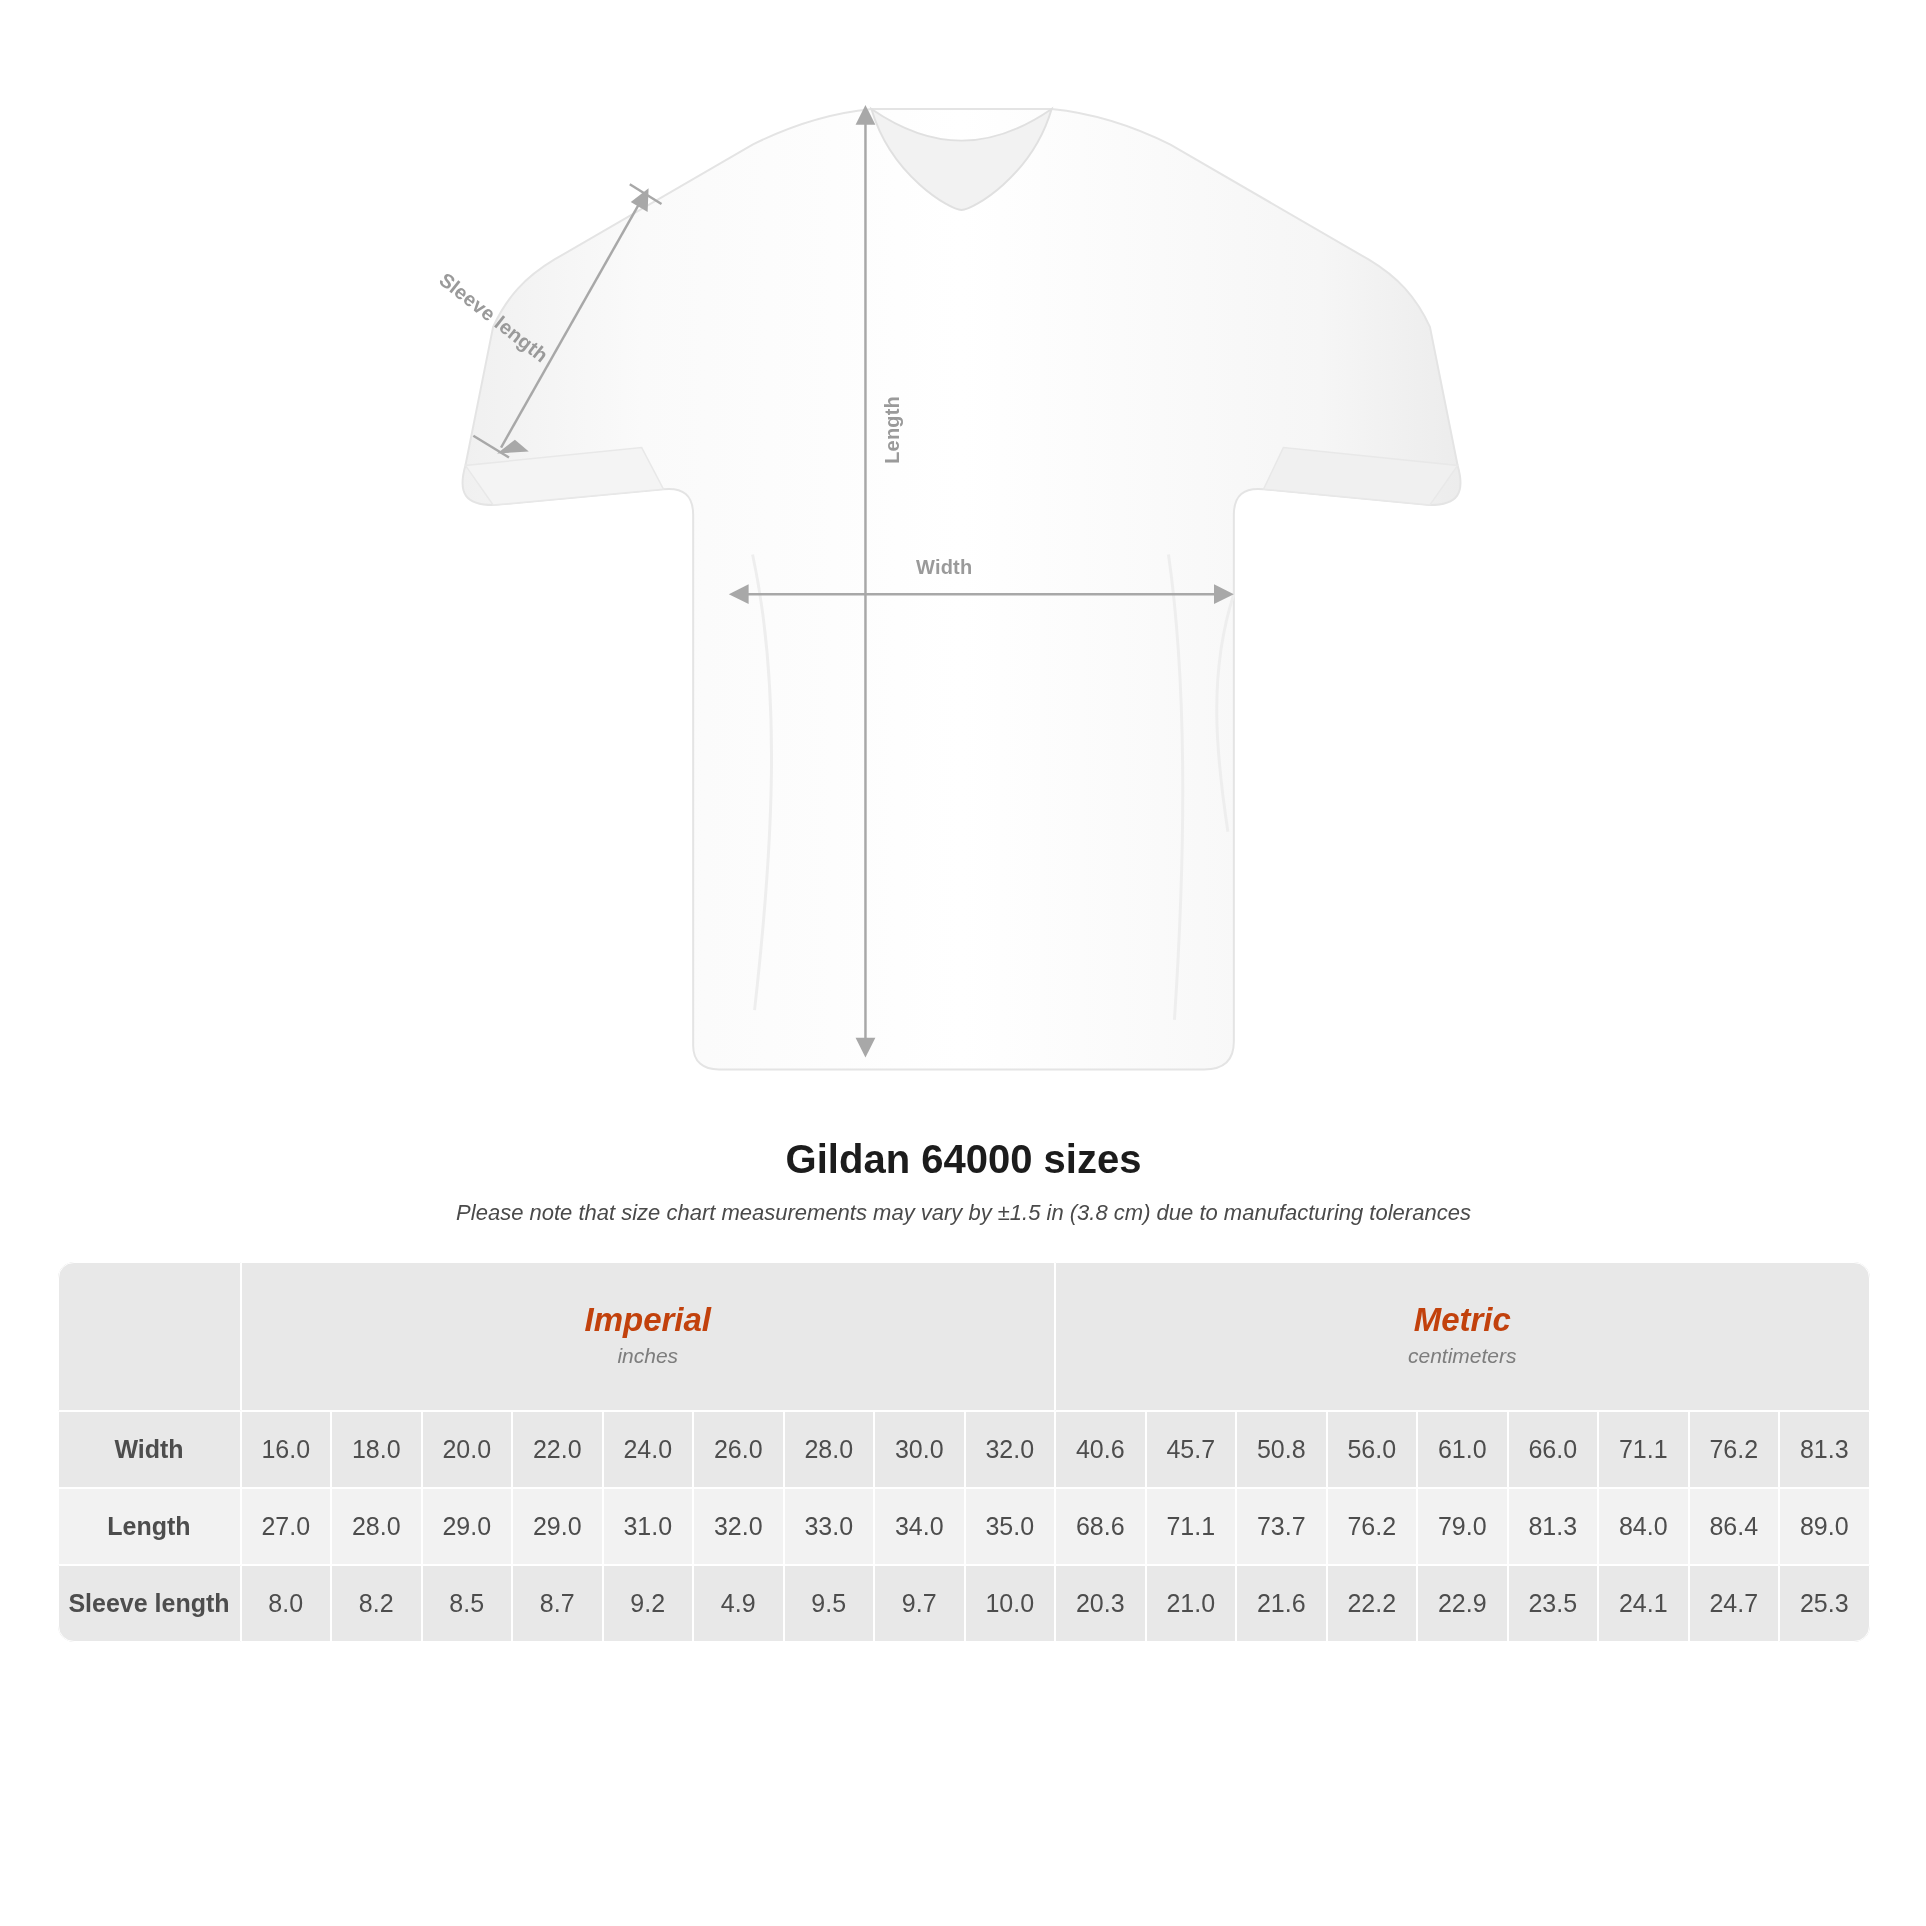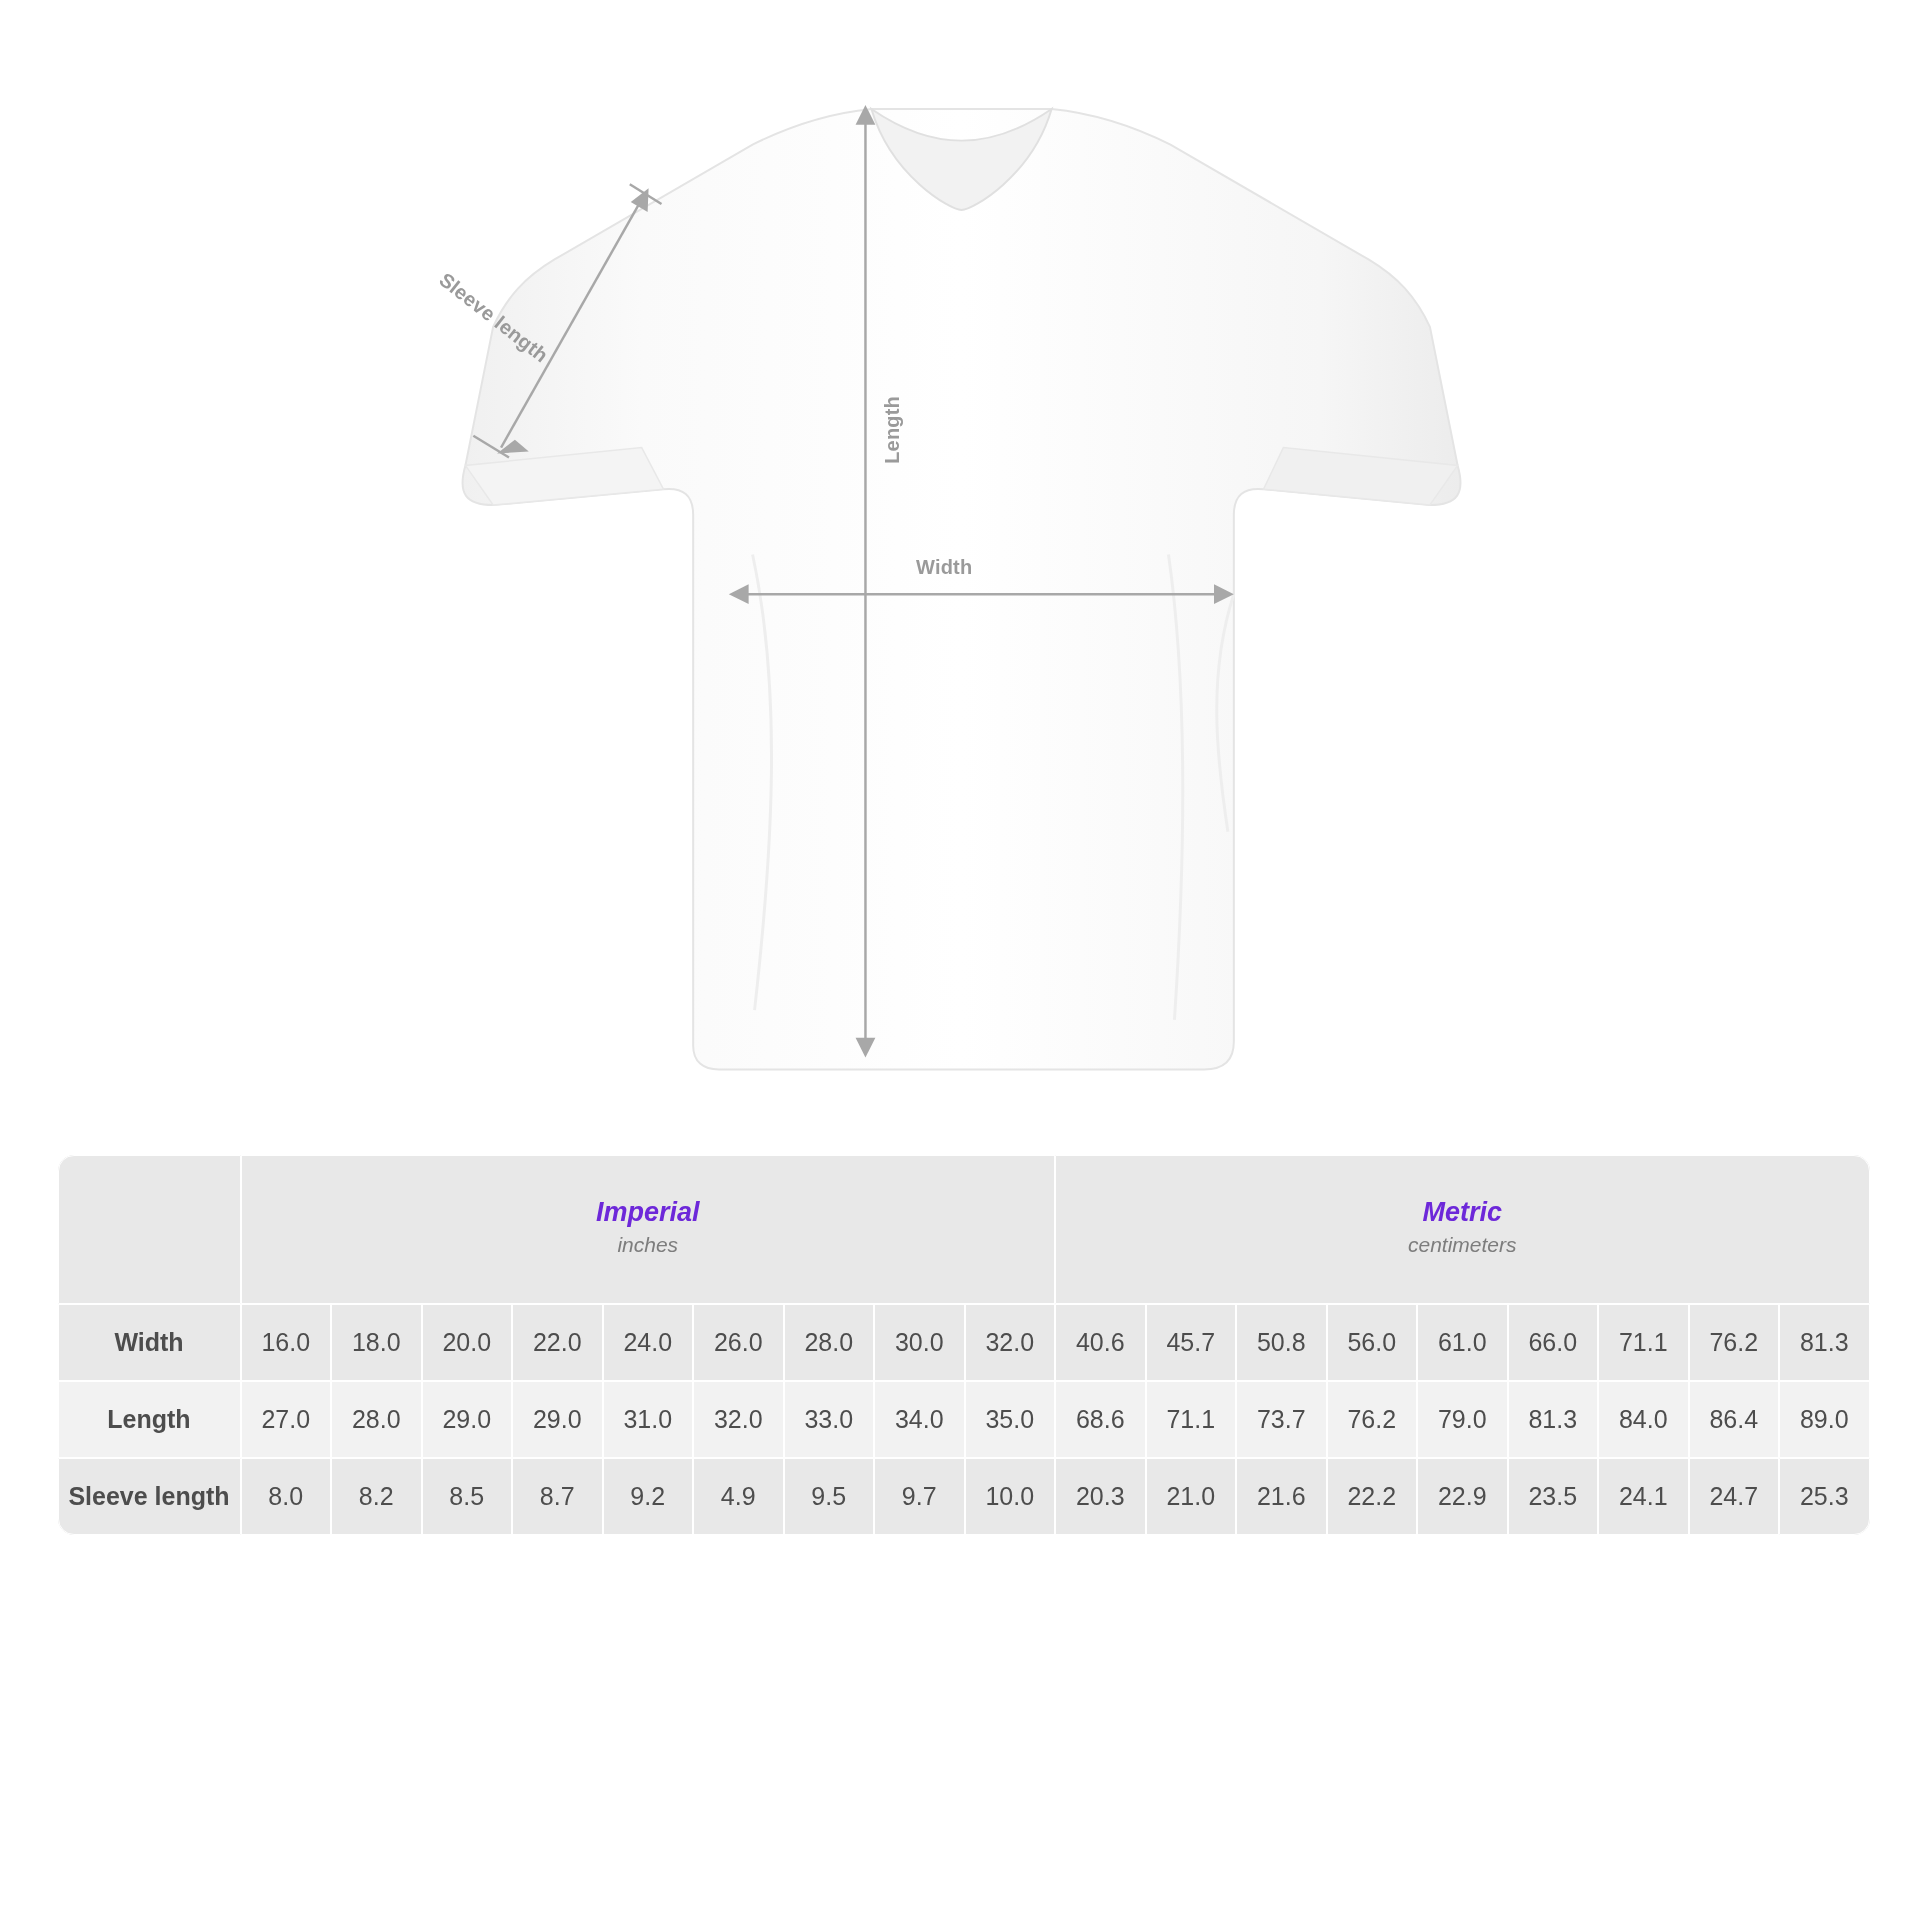--- a/index.html
+++ b/index.html
@@ -90,24 +90,24 @@
   .unitsys {
     background: #e8e8e8;
     height: 149px;
   }
   .unitsys-blank {
     background: #e8e8e8;
     border-top-left-radius: 16px;
   }
   .unitsys-blank-right { border-top-right-radius: 16px; margin-left: 21px; }
   .unitsys .us-name {
-    font-size: 27px;
+    font-size: 33px;
     font-weight: bold;
     font-style: italic;
-    color: #6d28d9;
+    color: #c2410c;
     line-height: 1.15;
   }
   .unitsys .us-sub {
     font-size: 21px;
     font-style: italic;
     color: #7d7d7d;
     line-height: 1.6;
   }
   .row-head {
     font-weight: bold;
@@ -191,20 +191,24 @@
           <line x1="478" y1="440" x2="514" y2="462"></line>
         </g>
       </svg>
     </div>
 
     <div class="dim-label label-length">Length</div>
     <div class="dim-label label-width">Width</div>
     <div class="dim-label label-sleeve">Sleeve length</div>
   </div>
 
+  <div class="title-block">
+    <h1 class="chart-title">Gildan 64000 sizes</h1>
+    <p class="chart-note">Please note that size chart measurements may vary by ±1.5 in (3.8 cm) due to manufacturing tolerances</p>
+  </div>
 
   <div class="table-area">
     <table class="size-table">
       <colgroup>
         <col class="col-label">
       </colgroup>
       <tbody>
         <tr class="unitsys">
           <td class="unitsys-blank"></td>
           <td colspan="9">

